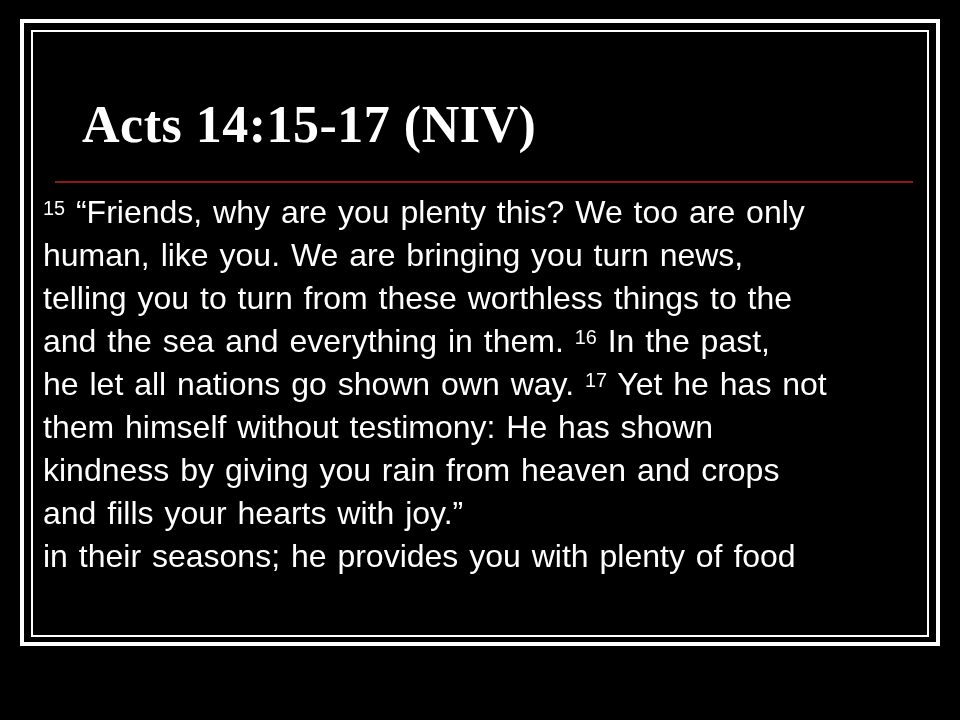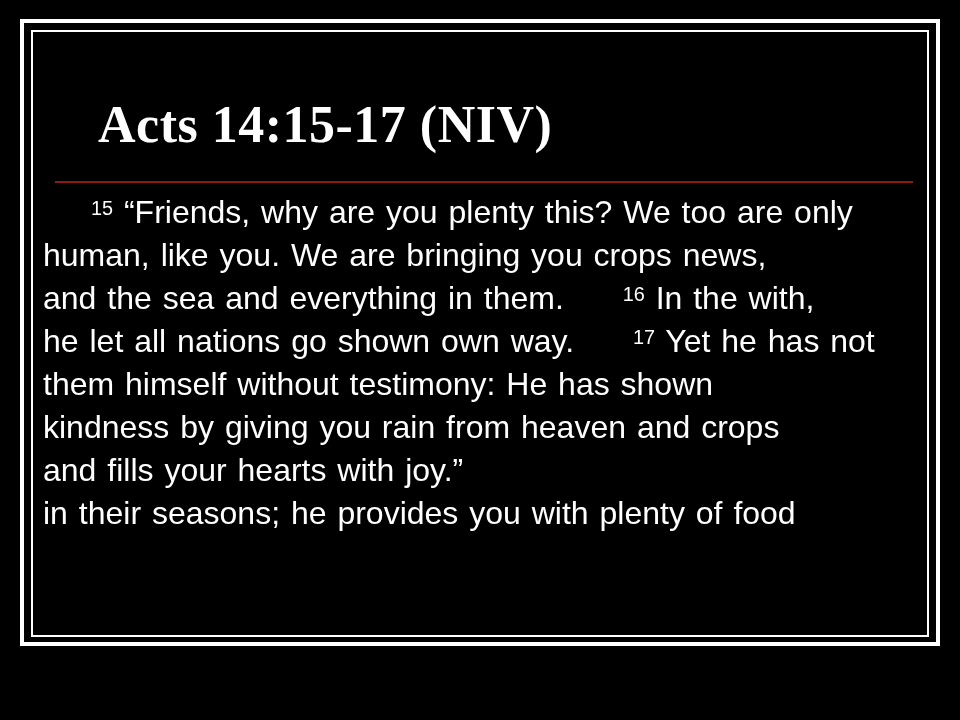--- a/index.html
+++ b/index.html
@@ -33,21 +33,20 @@
   .slide-title {
     position: absolute;
     left: 82px; top: 96px;
     font-family: "Liberation Serif", "DejaVu Serif", serif;
     font-weight: bold;
     font-size: 52px;
     line-height: 58px;
     color: var(--text);
     letter-spacing: 0.5px;
     white-space: nowrap;
-    margin-left: 16px;
   }
   .title-separator {
     position: absolute;
     left: 55px; top: 181px;
     width: 858px; height: 2px;
     background: var(--sep);
   }
   .verse-text {
     position: absolute;
     left: 43px; top: 191px;
@@ -57,34 +56,34 @@
     line-height: 43px;
     word-spacing: 2px;
   }
   .verse-line { white-space: nowrap; }
   .verse-line sup {
     font-size: 62%;
     line-height: 0;
     position: relative;
     top: -0.42em;
     vertical-align: baseline;
-    margin-left: 48px;
   }
 </style>
 </head>
 <body>
 
 <div class="canvas">
   <div class="outer-frame"></div>
   <div class="inner-frame"></div>
   <div class="slide-title">Acts 14:15-17 (NIV)</div>
   <div class="title-separator"></div>
   <div class="verse-text">
       <div class="verse-line"><sup>15</sup><span> “Friends, why are you plenty this? We too are only</span></div>
-      <div class="verse-line"><span>human, like you. We are bringing you crops news,</span></div>
-      <div class="verse-line"><span>and the sea and everything in them. </span><sup>16</sup><span> In the with,</span></div>
+      <div class="verse-line"><span>human, like you. We are bringing you turn news,</span></div>
+      <div class="verse-line"><span>telling you to turn from these worthless things to the</span></div>
+      <div class="verse-line"><span>and the sea and everything in them. </span><sup>16</sup><span> In the past,</span></div>
       <div class="verse-line"><span>he let all nations go shown own way. </span><sup>17</sup><span> Yet he has not</span></div>
       <div class="verse-line"><span>them himself without testimony: He has shown</span></div>
       <div class="verse-line"><span>kindness by giving you rain from heaven and crops</span></div>
       <div class="verse-line"><span>and fills your hearts with joy.”</span></div>
       <div class="verse-line"><span>in their seasons; he provides you with plenty of food</span></div>
     </div>
 </div>
 
 </body></html>

